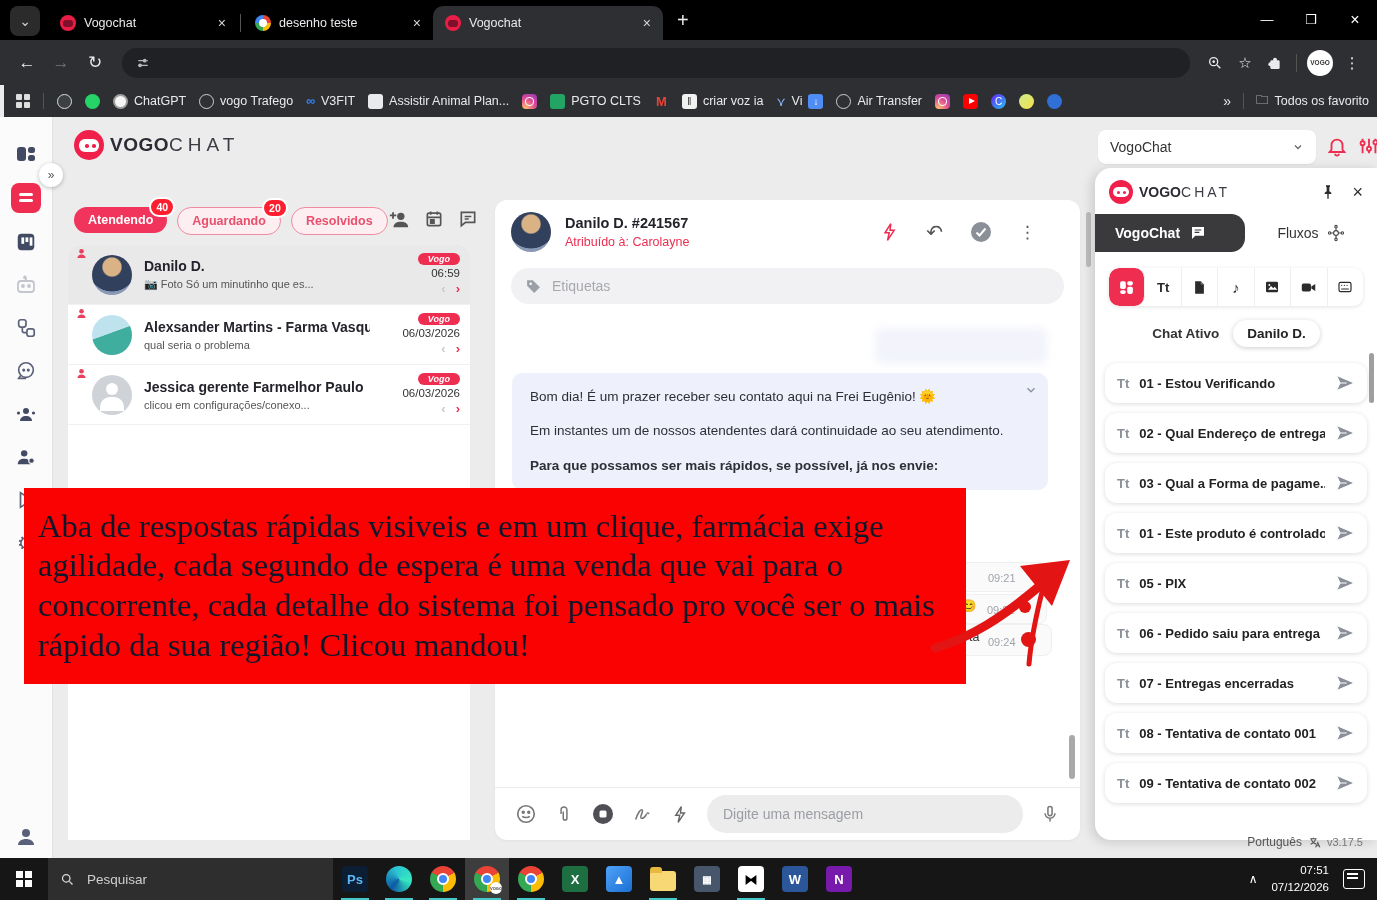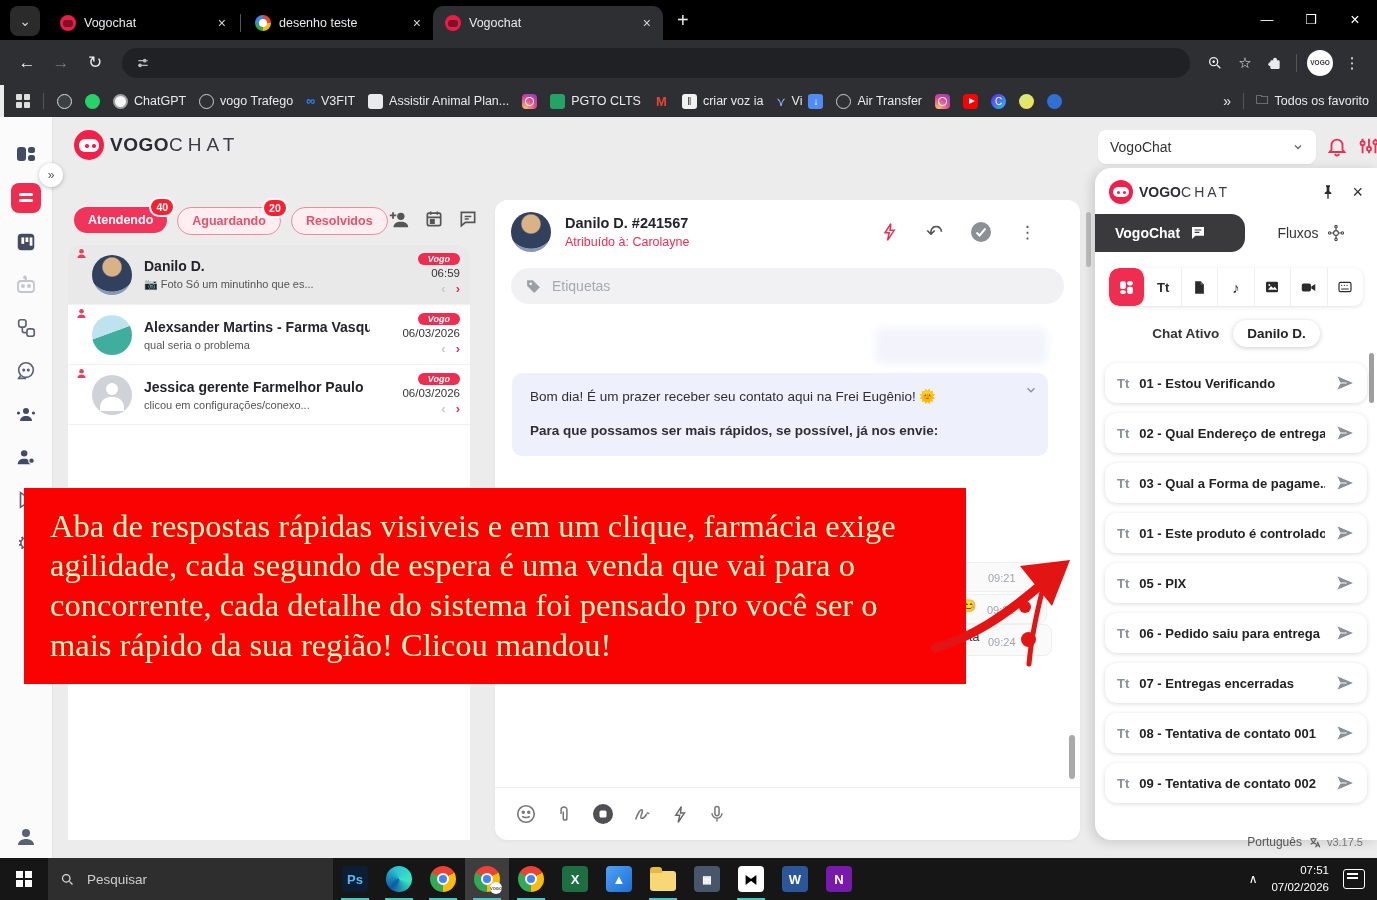--- a/index.html
+++ b/index.html
@@ -136,21 +136,21 @@
   .qitem{height:40px;background:#fff;border-radius:12px;box-shadow:0 1px 5px rgba(0,0,0,.14);display:flex;align-items:center;gap:10px;padding:0 12px;}
   .qtt{color:#8a8f98;font-weight:bold;font-size:13px;flex:none;}
   .qlabel{flex:1;font-size:13px;color:#222;font-weight:600;white-space:nowrap;overflow:hidden;}
   .qscroll{position:absolute;right:3px;top:185px;width:5px;height:50px;background:#9e9e9e;border-radius:3px;}
   .qfooter{position:absolute;right:14px;top:718px;display:flex;align-items:center;gap:6px;font-size:12px;color:#555;z-index:41;}
   .qver{font-size:11px;color:#777;}
   .pagescroll{position:absolute;left:1086px;top:95px;width:5px;height:55px;background:#bdbdbd;border-radius:3px;z-index:6;}
 
   
   .banner{position:absolute;left:24px;top:488px;width:942px;height:196px;background:#fb0202;z-index:50;display:flex;align-items:center;}
-  .banner span{font-family:"Liberation Serif",serif;color:#fef9c3;font-size:32.5px;line-height:1.22;padding:6px 26px;}
+  .banner span{font-family:"Liberation Serif",serif;color:#0f172a;font-size:32.5px;line-height:1.22;padding:6px 14px;}
 
   .arrowsvg{position:absolute;left:930px;top:540px;z-index:60;}
 
   
   .taskbar{position:absolute;left:0;top:858px;width:100%;height:42px;background:#161616;display:flex;align-items:stretch;z-index:70;}
   .startbtn{width:48px;display:flex;align-items:center;justify-content:center;}
   .winlogo{width:16px;height:16px;display:grid;grid-template-columns:7px 7px;gap:2px;}
   .winlogo i{background:#fff;width:7px;height:7px;}
   .tksearch{width:285px;background:#2e2e2e;display:flex;align-items:center;gap:10px;padding:0 12px;box-sizing:border-box;}
   .tksearch input{background:transparent;border:none;outline:none;color:#ddd;font-size:13.5px;width:200px;font-family:"Liberation Sans",sans-serif;}
@@ -522,20 +522,21 @@
 
       <div class="blurpatch"></div>
 
       <div class="bubble">
         <span class="bubchev">
             <svg width="14" height="14" viewBox="0 0 24 24" fill="none" stroke="#8d93a8" stroke-width="2.5">
               <path d="M6 9l6 6 6-6"></path>
             </svg>
           </span>
         <p class="bline">Bom dia! É um prazer receber seu contato aqui na Frei Eugênio! 🌞</p>
+        <p class="bline">Em instantes um de nossos atendentes dará continuidade ao seu atendimento.</p>
         <p class="bbold">Para que possamos ser mais rápidos, se possível, já nos envie:</p>
       </div>
 
       <div class="fragbub" style="left:430px;top:362px;width:120px;height:28px;"></div>
       <div class="fragbub" style="left:430px;top:394px;width:120px;height:28px;"></div>
       <div class="fragbub" style="left:430px;top:424px;width:125px;height:30px;"></div>
       <span class="frag" style="left:493px;top:372px;">09:21</span>
       <span class="fragtxt" style="left:466px;top:398px;">😊</span>
       <span class="frag" style="left:492px;top:404px;">09:22</span>
       <span class="fragtxt" style="left:474px;top:430px;">tá</span>
@@ -567,20 +568,21 @@
             <svg width="22" height="22" viewBox="0 0 24 24" fill="none" stroke="#777" stroke-width="1.7">
               <path d="M4 18C6 12 9 6.5 11 7.5s-3 8-1 9 4.5-2 6-4.5"></path>
               <path d="M16 11.5c.8-.8 2-.6 2.5.5"></path>
             </svg>
           </span>
         <span>
             <svg width="19" height="19" viewBox="0 0 24 24" fill="none" stroke="#666" stroke-width="1.8">
               <path d="M13 2L6 13h5l-2 9 8-12h-5z"></path>
             </svg>
           </span>
+        <input class="msginput" placeholder="Digite uma mensagem" style="">
         <span>
             <svg width="20" height="20" viewBox="0 0 24 24" fill="none" stroke="#777" stroke-width="1.8">
               <rect x="9.5" y="3" width="5" height="11" rx="2.5"></rect>
               <path d="M6 11a6 6 0 0012 0M12 17v4"></path>
             </svg>
           </span>
       </div>
     </div>
 
     <div class="pagescroll"></div>
@@ -804,19 +806,19 @@
     <div class="tkapp">
         <span class="appic" style="background:#2b579a;">W</span>
       </div>
     <div class="tkapp">
         <span class="appic" style="background:#7719aa;">N</span>
       </div>
     <div class="tktray">
       <span style="font-size:12px;">∧</span>
       <div class="tkclock">
         <div>07:51</div>
-        <div>07/02/2026</div>
+        <div>07/12/2026</div>
       </div>
       <span class="notific"></span>
     </div>
   </div>
 
 </div>
 
 </body></html>

